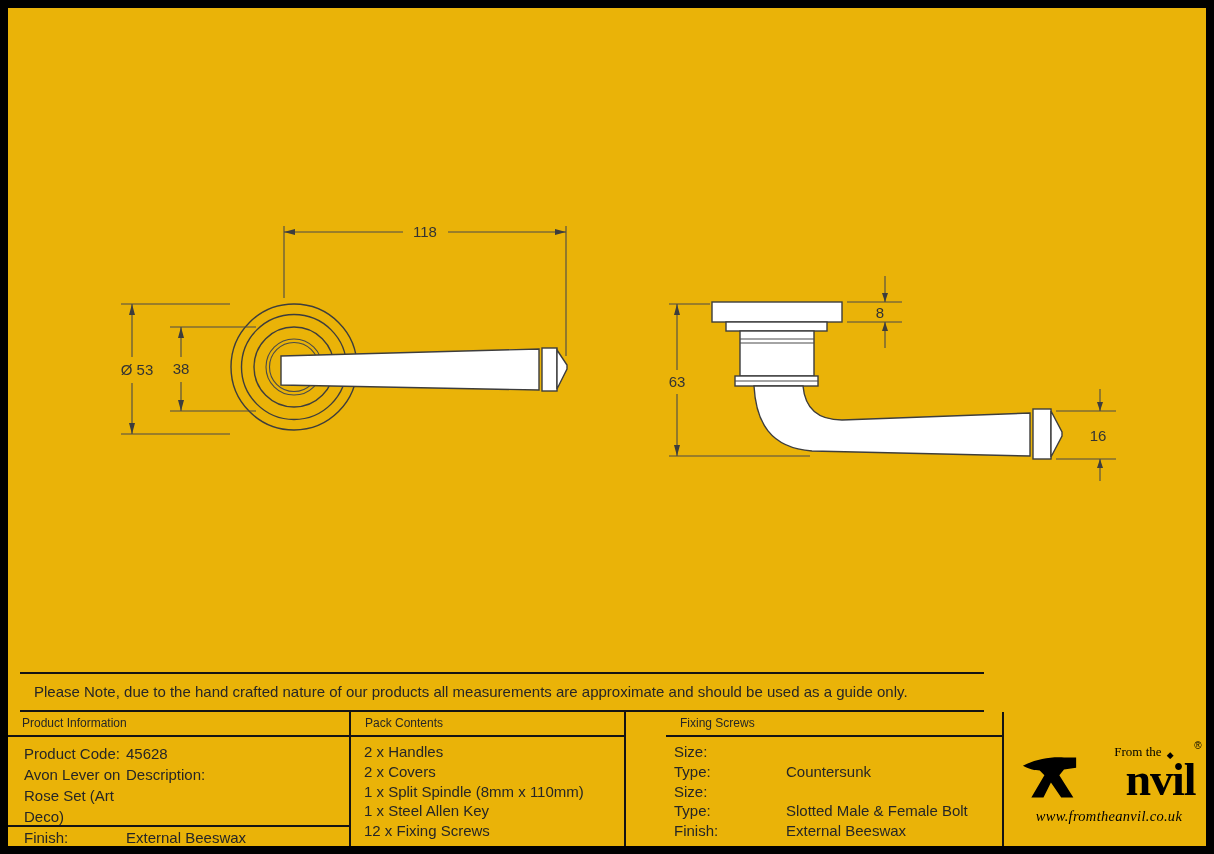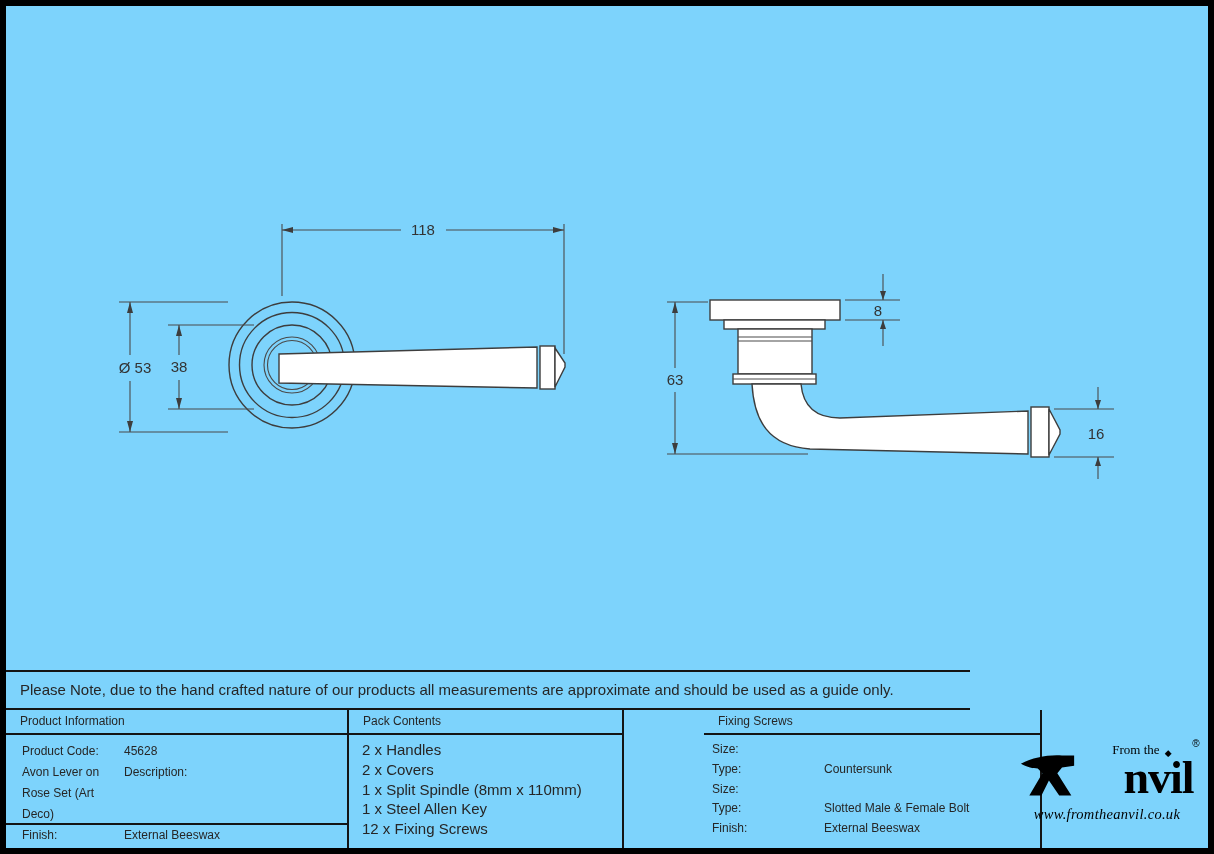--- a/index.html
+++ b/index.html
@@ -1,51 +1,51 @@
 <!DOCTYPE html>
 <html><head>
 <meta charset="utf-8">
 <style>
   html,body{margin:0;padding:0;background:#e8e8e8;}
   .page{
     position:relative;
     width:1214px;height:854px;
     box-sizing:border-box;
-    background:#7dd3fc;
-    border:6px solid #000000;
+    background:#eab308;
+    border:8px solid #000000;
     font-family:"Liberation Sans", sans-serif;
     color:#262626;
     overflow:hidden;
     padding-left:26px;
   }
   
   .drawing-svg{position:absolute;left:0;top:0;}
   .drawing-svg .ln{stroke:#3d3d3d;stroke-width:1.4;fill:none;}
   .drawing-svg .thin{stroke:#4a4a4a;stroke-width:1.1;fill:none;}
   .drawing-svg .solid{stroke:#3d3d3d;stroke-width:1.4;fill:#ffffff;}
   .drawing-svg .arr{fill:#3d3d3d;stroke:none;}
   .drawing-svg text{font-family:"Liberation Sans",sans-serif;font-size:15px;fill:#333333;}
   
   .note-bar{
-    position:absolute;left:0;top:664px;width:964px;height:40px;
+    position:absolute;left:12px;top:664px;width:964px;height:40px;
     box-sizing:border-box;
     border-top:2px solid #141414;border-bottom:2px solid #141414;
     line-height:36px;padding-left:14px;font-size:15px;
   }
   
   .tcol{position:absolute;top:704px;height:142px;box-sizing:border-box;}
   .col1{left:0;width:343px;border-right:2px solid #141414;}
   .col2{left:343px;width:275px;border-right:2px solid #141414;}
-  .col3{left:658px;width:338px;border-right:2px solid #141414;margin-left:40px;}
+  .col3{left:658px;width:338px;border-right:2px solid #141414;}
   .col4{left:996px;width:210px;}
   .thead{
     box-sizing:border-box;height:25px;border-bottom:2px solid #141414;
     line-height:22px;padding-left:14px;font-size:12px;
   }
-  .kv{display:grid;grid-template-columns:102px auto;font-size:12px;line-height:21px;}
+  .kv{display:grid;grid-template-columns:102px auto;font-size:15px;line-height:21px;}
   .col1 .kvwrap{padding:6px 0 0 16px;}
   .col3 .kv{grid-template-columns:112px auto;line-height:19.8px;}
   .col3 .kvwrap{padding:5px 0 0 8px;}
   .list{padding:5px 0 0 13px;font-size:15px;line-height:19.8px;}
   .pi-divider{position:absolute;left:0;top:113px;width:341px;border-top:2px solid #141414;}
   
   .logo{
     position:absolute;inset:0;display:flex;flex-direction:column;
     align-items:center;justify-content:center;padding-top:6px;
   }

